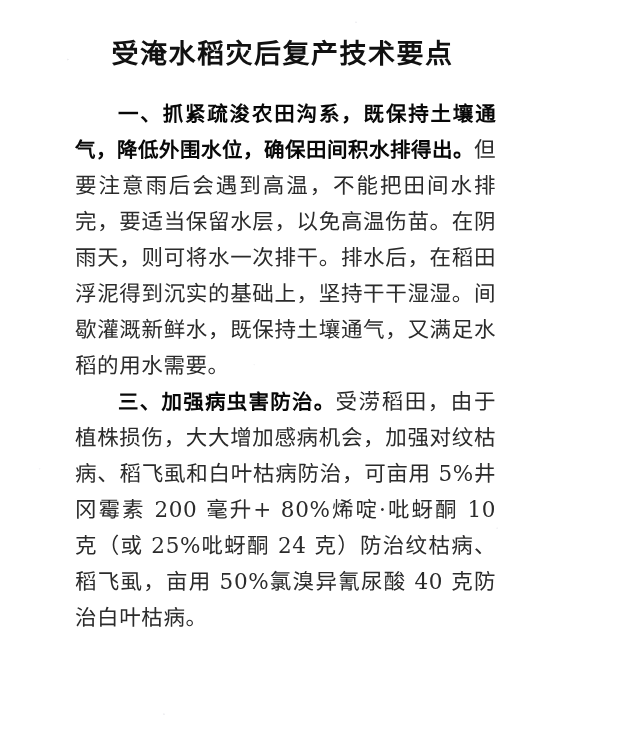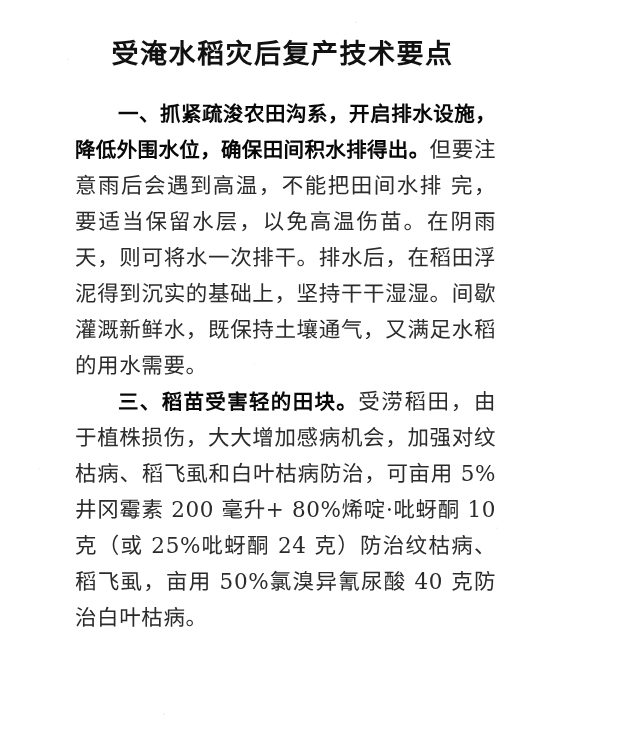--- a/index.html
+++ b/index.html
@@ -91,22 +91,22 @@
 
 <div class="page">
 
   <div class="scan-noise"></div>
 
   <h1 class="doc-title">受淹水稻灾后复产技术要点</h1>
 
   <div class="body-block">
 
     <p class="para first">
-      <span class="lead">一、抓紧疏浚农田沟系，开启排水设施，降低外围水位，确保田间积水排得出。</span><span class="rest">但要注意雨后会遇到高温，不能把田间水排 完，要适当保留水层，以免高温伤苗。在阴雨天，则可将水一次排干。排水后，在稻田浮泥得到沉实的基础上，坚持干干湿湿。间歇灌溉新鲜水，既保持土壤通气，又满足水稻的用水需要。</span>
+      <span class="lead">一、抓紧疏浚农田沟系，既保持土壤通气，降低外围水位，确保田间积水排得出。</span><span class="rest">但要注意雨后会遇到高温，不能把田间水排 完，要适当保留水层，以免高温伤苗。在阴雨天，则可将水一次排干。排水后，在稻田浮泥得到沉实的基础上，坚持干干湿湿。间歇灌溉新鲜水，既保持土壤通气，又满足水稻的用水需要。</span>
     </p>
 
 
     <p class="para">
-      <span class="lead">三、稻苗受害轻的田块。</span><span class="rest">受涝稻田，由于植株损伤，大大增加感病机会，加强对纹枯病、稻飞虱和白叶枯病防治，可亩用 5%井冈霉素 200 毫升+ 80%烯啶·吡蚜酮 10 克（或 25%吡蚜酮 24 克）防治纹枯病、稻飞虱，亩用 50%氯溴异氰尿酸 40 克防治白叶枯病。</span>
+      <span class="lead">三、加强病虫害防治。</span><span class="rest">受涝稻田，由于植株损伤，大大增加感病机会，加强对纹枯病、稻飞虱和白叶枯病防治，可亩用 5%井冈霉素 200 毫升+ 80%烯啶·吡蚜酮 10 克（或 25%吡蚜酮 24 克）防治纹枯病、稻飞虱，亩用 50%氯溴异氰尿酸 40 克防治白叶枯病。</span>
     </p>
 
   </div>
 </div>
 
 </body></html>

